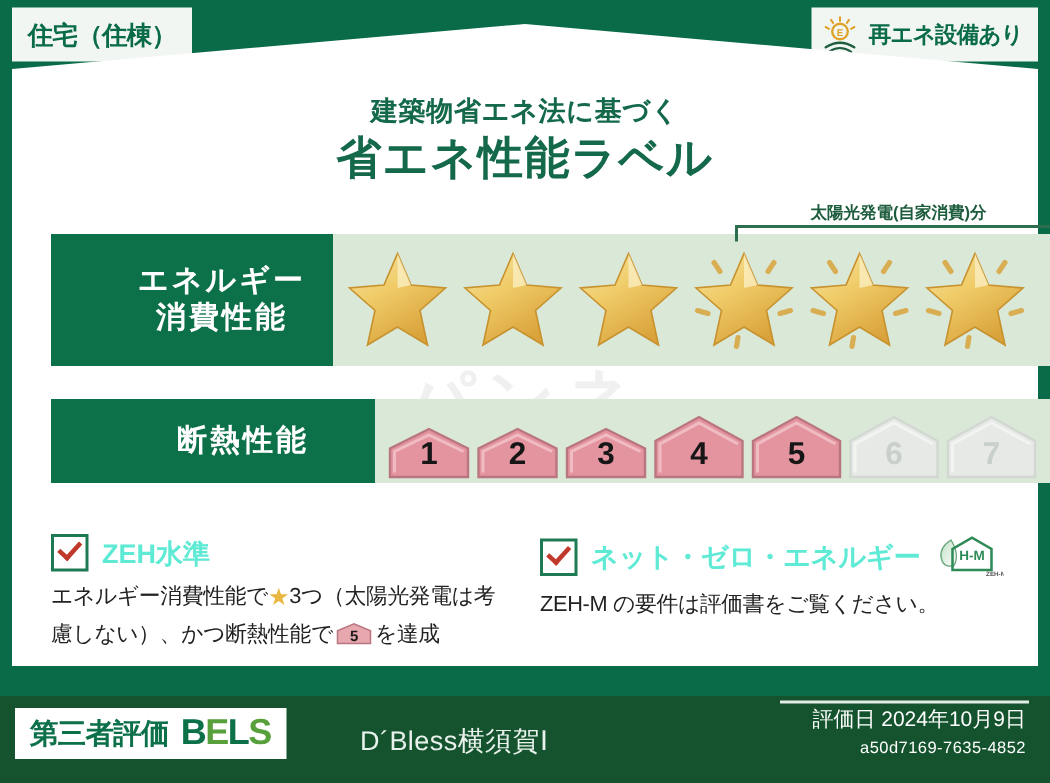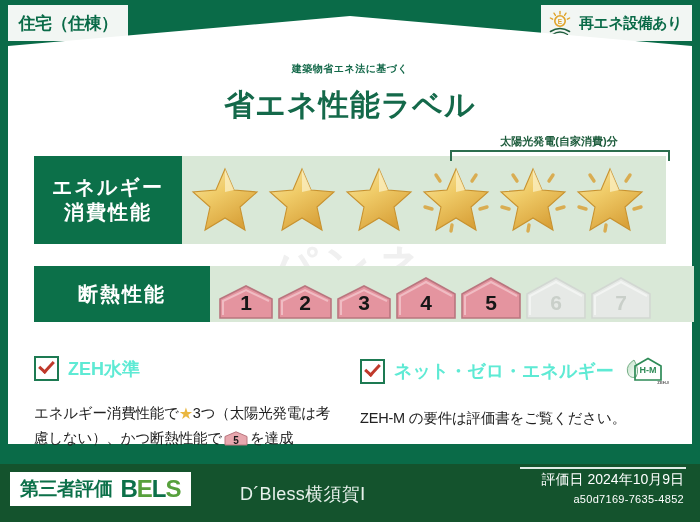--- a/index.html
+++ b/index.html
@@ -27,35 +27,35 @@
   
   .panel{
     position:absolute;left:8px;top:16px;width:684px;height:428px;
     background:#ffffff;
     -webkit-clip-path:polygon(0 30px, 342px 0, 684px 30px, 684px 428px, 0 428px);
     clip-path:polygon(0 30px, 342px 0, 684px 30px, 684px 428px, 0 428px);
   }
 
   
   .head-sub{position:absolute;left:0;right:0;top:62px;text-align:center;
-    color:#14694a;font-size:10px;font-weight:bold;letter-spacing:0.5px;}
+    color:#14694a;font-size:18px;font-weight:bold;letter-spacing:0.5px;}
   .head-main{position:absolute;left:0;right:0;top:85px;text-align:center;
     color:#14694a;font-size:30px;font-weight:bold;letter-spacing:1px;}
 
   
   .watermark{position:absolute;left:170px;top:235px;width:360px;height:70px;
     color:#f0f0f0;font-size:46px;font-weight:bold;text-align:center;
     letter-spacing:6px;pointer-events:none;}
 
   
   .row{position:absolute;display:flex;}
   .row-label{
     background:#0c7049;color:#ffffff;font-weight:bold;
     display:flex;flex-direction:column;align-items:center;justify-content:center;
-    letter-spacing:2px;line-height:1.25;
+    letter-spacing:2px;line-height:1.25;padding-left:40px;
   }
   .row-body{background:#d9e8d7;position:relative;}
 
   #row-energy{left:34px;top:156px;}
   #row-energy .row-label{width:148px;height:88px;font-size:20px;}
   #row-energy .row-body{width:484px;height:88px;}
 
   #row-insul{left:34px;top:266px;}
   #row-insul .row-label{width:176px;height:56px;font-size:20px;}
   #row-insul .row-body{width:484px;height:56px;}
@@ -82,21 +82,21 @@
   .checkblock{position:absolute;}
   #check-zeh{left:34px;top:356px;width:310px;}
   #check-nze{left:360px;top:356px;width:310px;}
   .check-head{display:flex;align-items:center;gap:9px;}
   .checkbox{width:21px;height:21px;border:2px solid #1d7a52;background:#fff;
     position:relative;flex:0 0 auto;}
   .checkbox::after{content:"";position:absolute;left:3px;top:3px;width:12px;height:6px;
     border-left:3.5px solid #c0392b;border-bottom:3.5px solid #c0392b;
     transform:rotate(-48deg);}
   .check-title{color:#5eead4;font-size:18px;font-weight:bold;letter-spacing:0px;white-space:nowrap;}
-  .check-desc{margin-top:21px;color:#222;font-size:14.5px;line-height:1.55;letter-spacing:-0.2px;}
+  .check-desc{margin-top:6px;color:#222;font-size:14.5px;line-height:1.55;letter-spacing:-0.2px;}
   .inline-star{color:#eab740;font-size:16px;vertical-align:-1px;}
   .mini-house{display:inline-block;width:24px;height:15px;position:relative;vertical-align:-3px;margin:0 2px;}
   .mini-house svg{position:absolute;left:0;top:0;}
   .mini-house span{position:absolute;left:0;top:2px;width:24px;text-align:center;
     font-size:10px;font-weight:bold;color:#1a1a1a;}
   .zehm-logo{width:46px;height:30px;flex:0 0 auto;}
 
   
   .footer{position:absolute;left:0;bottom:0;width:700px;height:58px;background:#14532d;}
   .bels-chip{position:absolute;left:10px;top:8px;height:34px;padding:0 10px;

